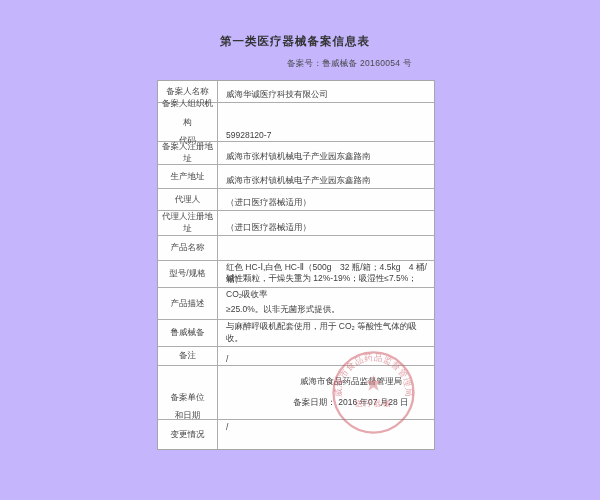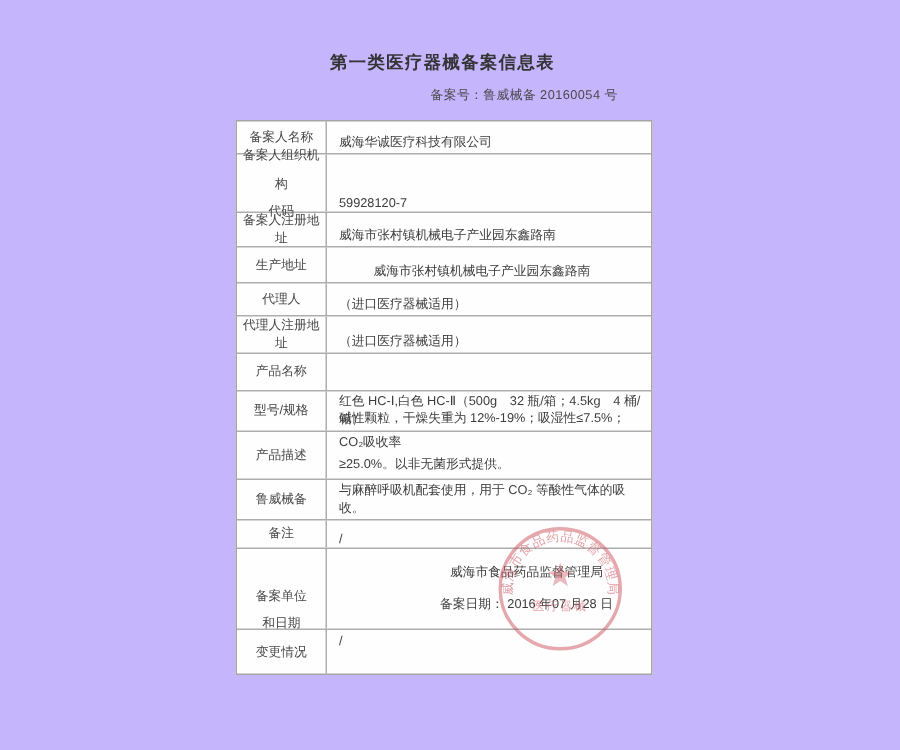--- a/index.html
+++ b/index.html
@@ -25,21 +25,21 @@
   .cl{
     width:60px;flex:0 0 60px;border-right:1px solid #adadad;
     display:flex;align-items:center;justify-content:center;text-align:center;
     font-size:8.5px;color:#474747;padding:1px 2px;box-sizing:border-box;
   }
   .cv{
     flex:1;display:flex;align-items:flex-end;
     font-size:8.5px;color:#3d3d3d;padding:1px 2px 1px 8px;box-sizing:border-box;
   }
   .cl span,.cv span{white-space:pre-line;}
-  .r1{height:21px;} .r2{height:38px;} .r3{height:22px;} .r4{height:23px;gap:23px;}
+  .r1{height:21px;} .r2{height:38px;} .r3{height:22px;} .r4{height:23px;}
   .r5{height:21px;} .r6{height:24px;} .r7{height:24px;} .r8{height:26px;}
   .r9{height:31px;} .r10{height:26px;} .r11{height:18px;} .r12{height:53px;}
   .r13{height:29px;}
   .r2 .cl span{line-height:2.2;}
   .r9 .cv span{line-height:1.85;}
   .r12 .cl span{line-height:2.15;margin-top:27px;}
   .r12 .cv{flex-direction:column;justify-content:center;align-items:center;padding-left:52px;}
   .r12 .cv .org-line{margin-bottom:9px;}
   .r13 .cv{align-items:flex-start;padding-top:2px;}
   .stamp{

